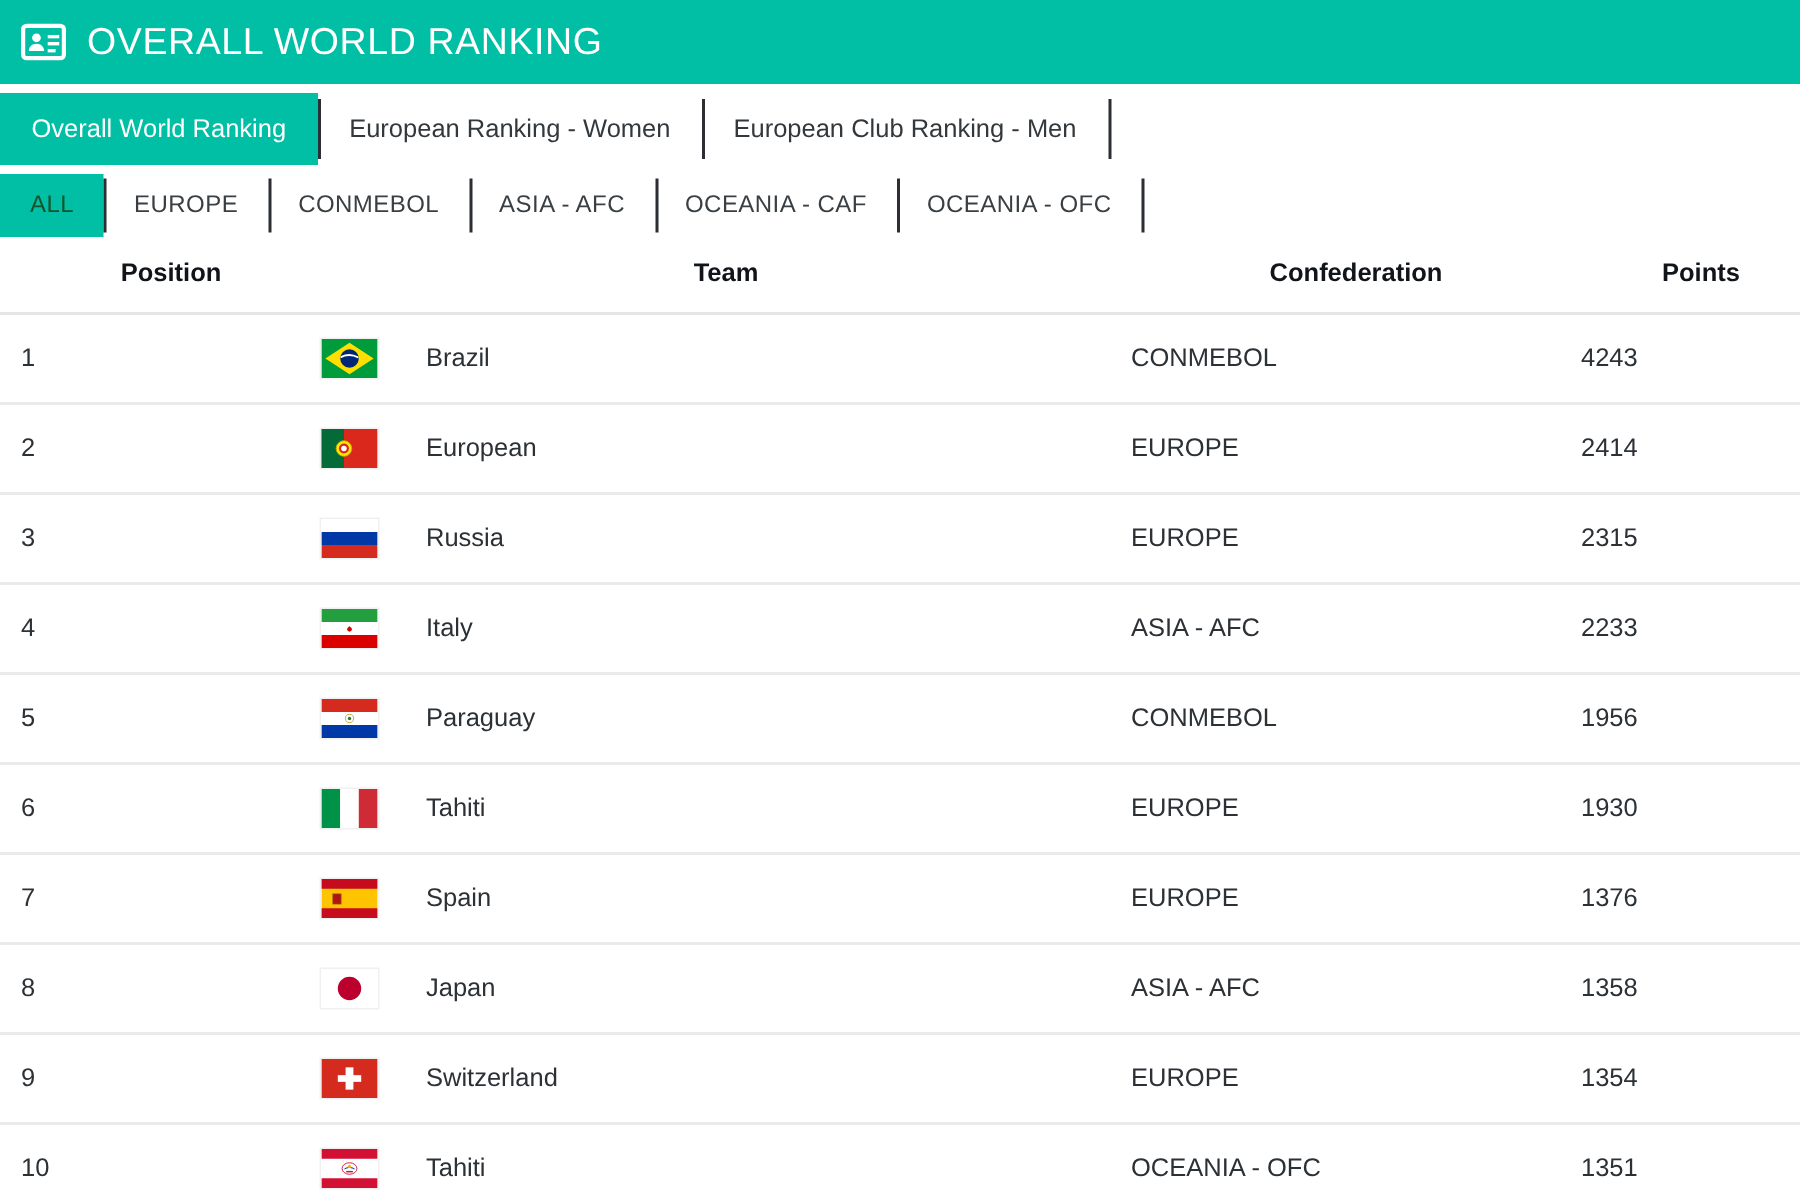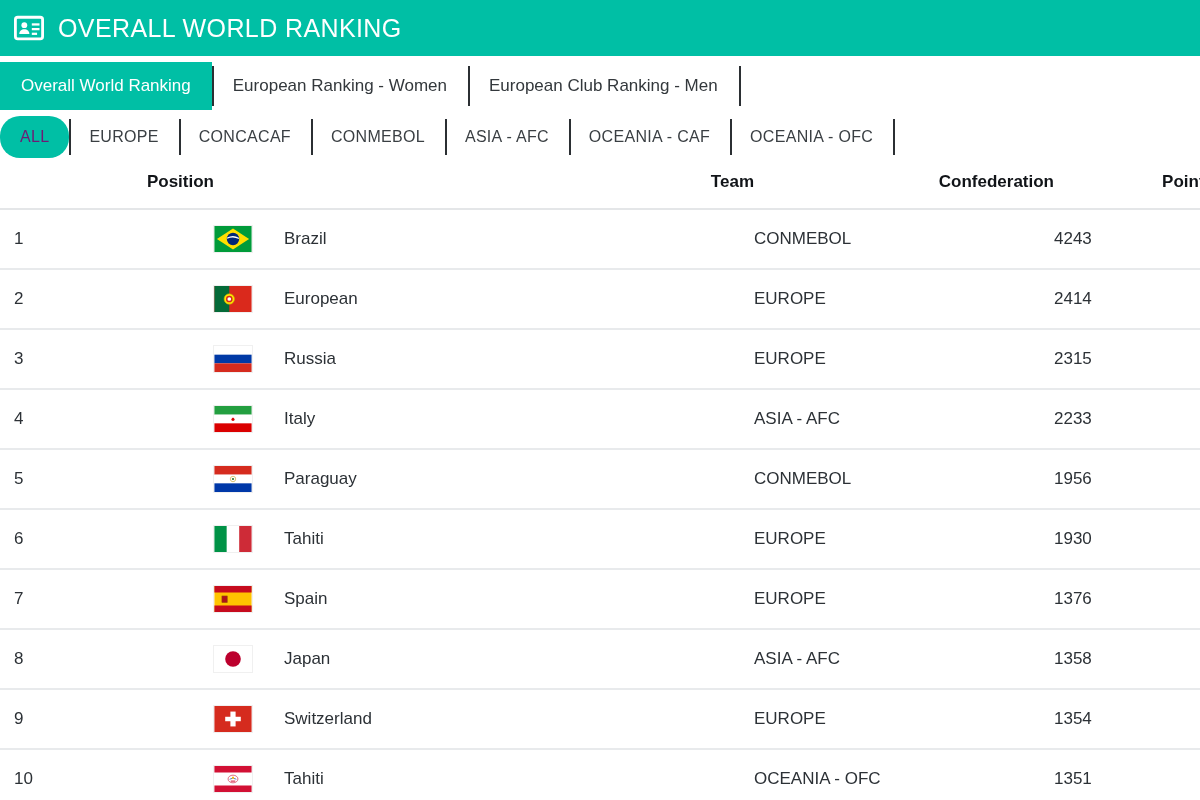--- a/index.html
+++ b/index.html
@@ -97,22 +97,21 @@
     color: #3a3f43;
     padding: 0 20px;
     white-space: nowrap;
     position: relative;
     box-sizing: border-box;
     cursor: pointer;
     letter-spacing: 0.3px;
   }
   .filter.active {
     background: #00bfa5;
-    color: #701a75;
-    border-radius: 20px;
+    color: #14532d;
   }
   .filter + .filter::before {
     content: "";
     position: absolute;
     left: 0;
     top: 3px;
     bottom: 3px;
     width: 2px;
     background: #2b2f33;
   }
@@ -123,21 +122,21 @@
   }
 
   
   .rank-table {
     width: 1200px;
     border-collapse: collapse;
     table-layout: fixed;
     margin-top: 10px;
   }
   .rank-table th {
-    text-align: right;
+    text-align: center;
     font-size: 17px;
     font-weight: bold;
     color: #111418;
     padding: 4px 0 16px 0;
     border-bottom: 2px solid #e4e6e8;
   }
   .rank-table td {
     font-size: 17px;
     color: #2c3136;
     padding: 0;
@@ -197,23 +196,20 @@
 </div>
 
 <div class="filterbar">
   <div class="filter active">
     <span>ALL</span>
   </div>
   <div class="filter">
     <span>EUROPE</span>
   </div>
   <div class="filter">
-    <span>CONCACAF</span>
-  </div>
-  <div class="filter">
     <span>CONMEBOL</span>
   </div>
   <div class="filter">
     <span>ASIA - AFC</span>
   </div>
   <div class="filter">
     <span>OCEANIA - CAF</span>
   </div>
   <div class="filter">
     <span>OCEANIA - OFC</span>

